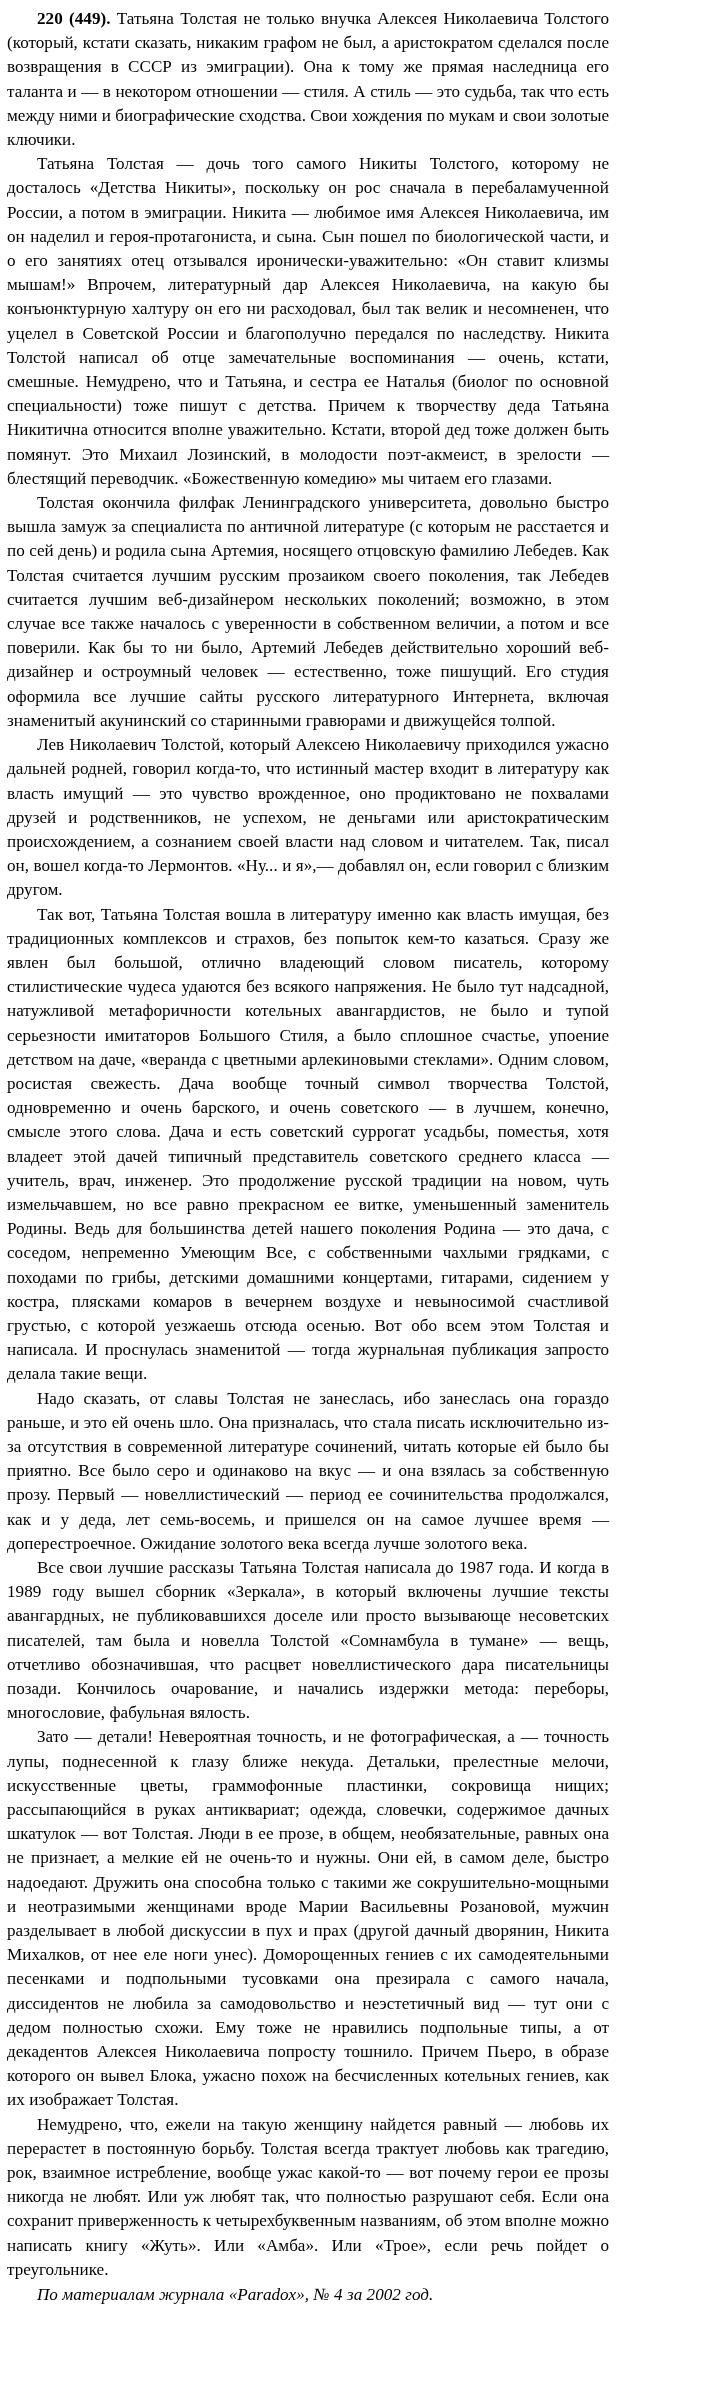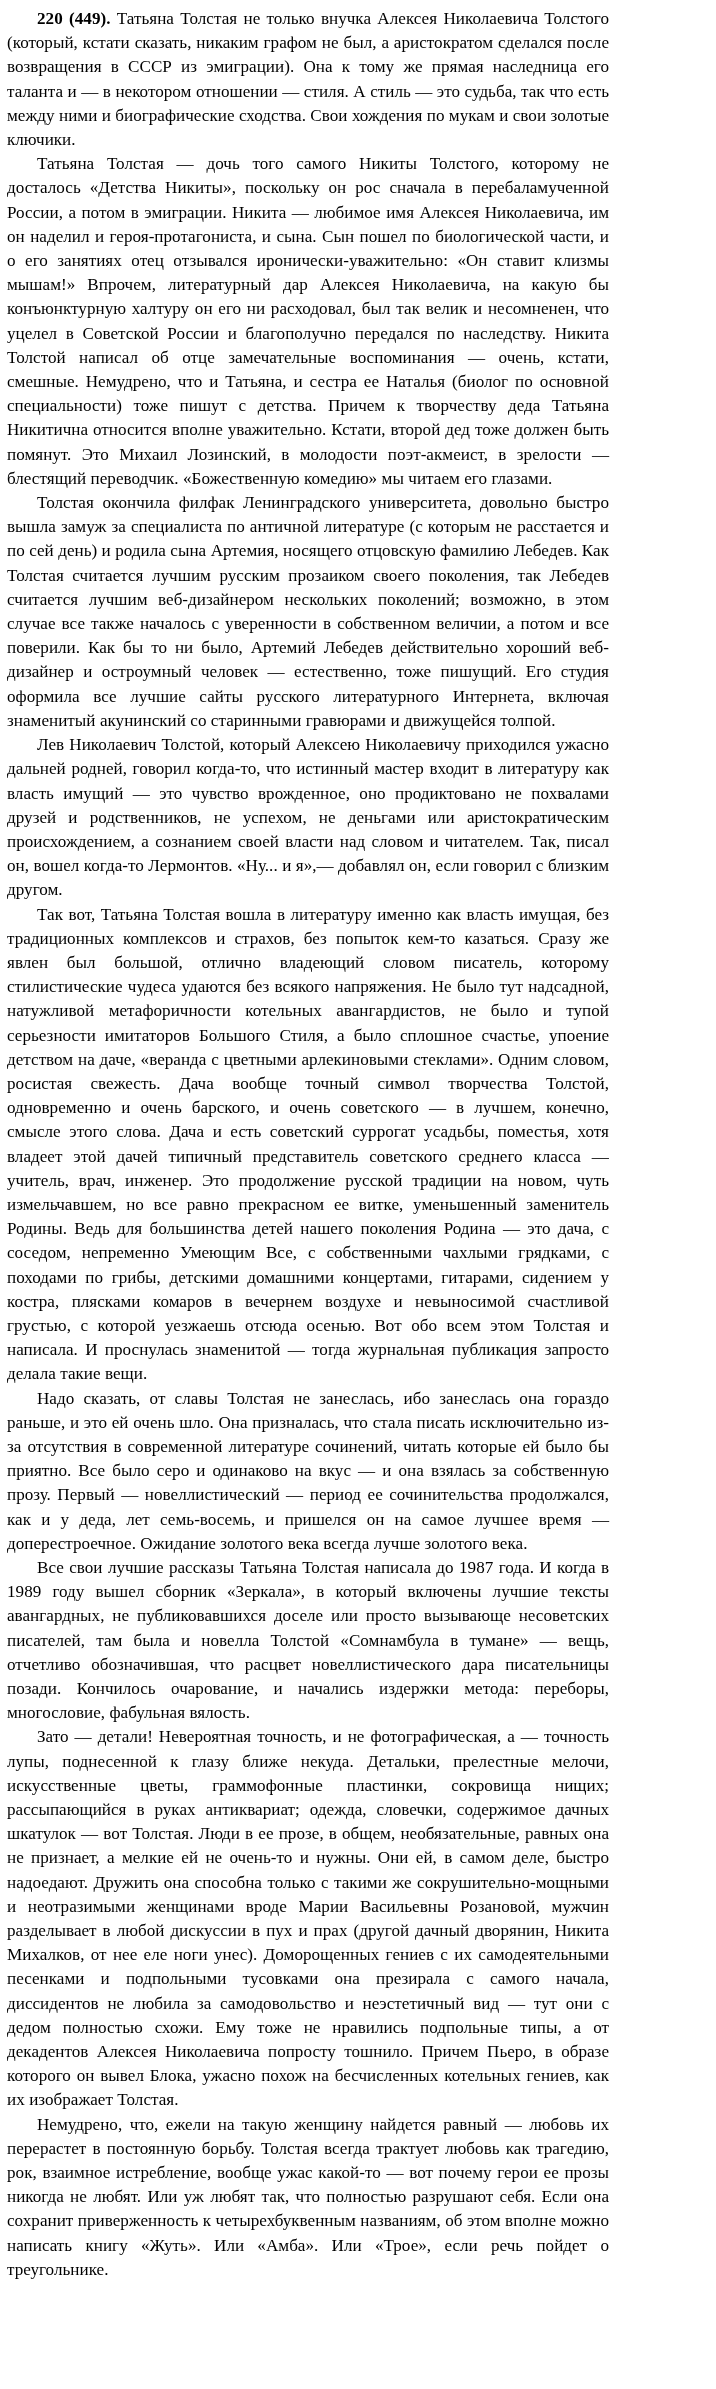--- a/index.html
+++ b/index.html
@@ -68,15 +68,16 @@
     <p><span>Так вот, Татьяна Толстая вошла в литературу именно как власть имущая, без традиционных комплексов и страхов, без попыток кем-то казаться. Сразу же явлен был большой, отлично владеющий словом писатель, которому стилистические чудеса удаются без всякого напряжения. Не было тут надсадной, натужливой метафоричности котельных авангардистов, не было и тупой серьезности имитаторов Большого Стиля, а было сплошное счастье, упоение детством на даче, «веранда с цветными арлекиновыми стеклами». Одним словом, росистая свежесть. Дача вообще точный символ творчества Толстой, одновременно и очень барского, и очень советского — в лучшем, конечно, смысле этого слова. Дача и есть советский суррогат усадьбы, поместья, хотя владеет этой дачей типичный представитель советского среднего класса — учитель, врач, инженер. Это продолжение русской традиции на новом, чуть измельчавшем, но все равно прекрасном ее витке, уменьшенный заменитель Родины. Ведь для большинства детей нашего поколения Родина — это дача, с соседом, непременно Умеющим Все, с собственными чахлыми грядками, с походами по грибы, детскими домашними концертами, гитарами, сидением у костра, плясками комаров в вечернем воздухе и невыносимой счастливой грустью, с которой уезжаешь отсюда осенью. Вот обо всем этом Толстая и написала. И проснулась знаменитой — тогда журнальная публикация запросто делала такие вещи.</span></p>
 
     <p><span>Надо сказать, от славы Толстая не занеслась, ибо занеслась она гораздо раньше, и это ей очень шло. Она призналась, что стала писать исключительно из-за отсутствия в современной литературе сочинений, читать которые ей было бы приятно. Все было серо и одинаково на вкус — и она взялась за собственную прозу. Первый — новеллистический — период ее сочинительства продолжался, как и у деда, лет семь-восемь, и пришелся он на самое лучшее время — доперестроечное. Ожидание золотого века всегда лучше золотого века.</span></p>
 
     <p><span>Все свои лучшие рассказы Татьяна Толстая написала до 1987 года. И когда в 1989 году вышел сборник «Зеркала», в который включены лучшие тексты авангардных, не публиковавшихся доселе или просто вызывающе несоветских писателей, там была и новелла Толстой «Сомнамбула в тумане» — вещь, отчетливо обозначившая, что расцвет новеллистического дара писательницы позади. Кончилось очарование, и начались издержки метода: переборы, многословие, фабульная вялость.</span></p>
 
     <p><span>Зато — детали! Невероятная точность, и не фотографическая, а — точность лупы, поднесенной к глазу ближе некуда. Детальки, прелестные мелочи, искусственные цветы, граммофонные пластинки, сокровища нищих; рассыпающийся в руках антиквариат; одежда, словечки, содержимое дачных шкатулок — вот Толстая. Люди в ее прозе, в общем, необязательные, равных она не признает, а мелкие ей не очень-то и нужны. Они ей, в самом деле, быстро надоедают. Дружить она способна только с такими же сокрушительно-мощными и неотразимыми женщинами вроде Марии Васильевны Розановой, мужчин разделывает в любой дискуссии в пух и прах (другой дачный дворянин, Никита Михалков, от нее еле ноги унес). Доморощенных гениев с их самодеятельными песенками и подпольными тусовками она презирала с самого начала, диссидентов не любила за самодовольство и неэстетичный вид — тут они с дедом полностью схожи. Ему тоже не нравились подпольные типы, а от декадентов Алексея Николаевича попросту тошнило. Причем Пьеро, в образе которого он вывел Блока, ужасно похож на бесчисленных котельных гениев, как их изображает Толстая.</span></p>
 
     <p><span>Немудрено, что, ежели на такую женщину найдется равный — любовь их перерастет в постоянную борьбу. Толстая всегда трактует любовь как трагедию, рок, взаимное истребление, вообще ужас какой-то — вот почему герои ее прозы никогда не любят. Или уж любят так, что полностью разрушают себя. Если она сохранит приверженность к четырехбуквенным названиям, об этом вполне можно написать книгу «Жуть». Или «Амба». Или «Трое», если речь пойдет о треугольнике.</span></p>
 
+    <p class="attribution">По материалам журнала «Paradox», № 4 за 2002 год.</p>
 
   </div>
 </div>
 
 </body></html>

